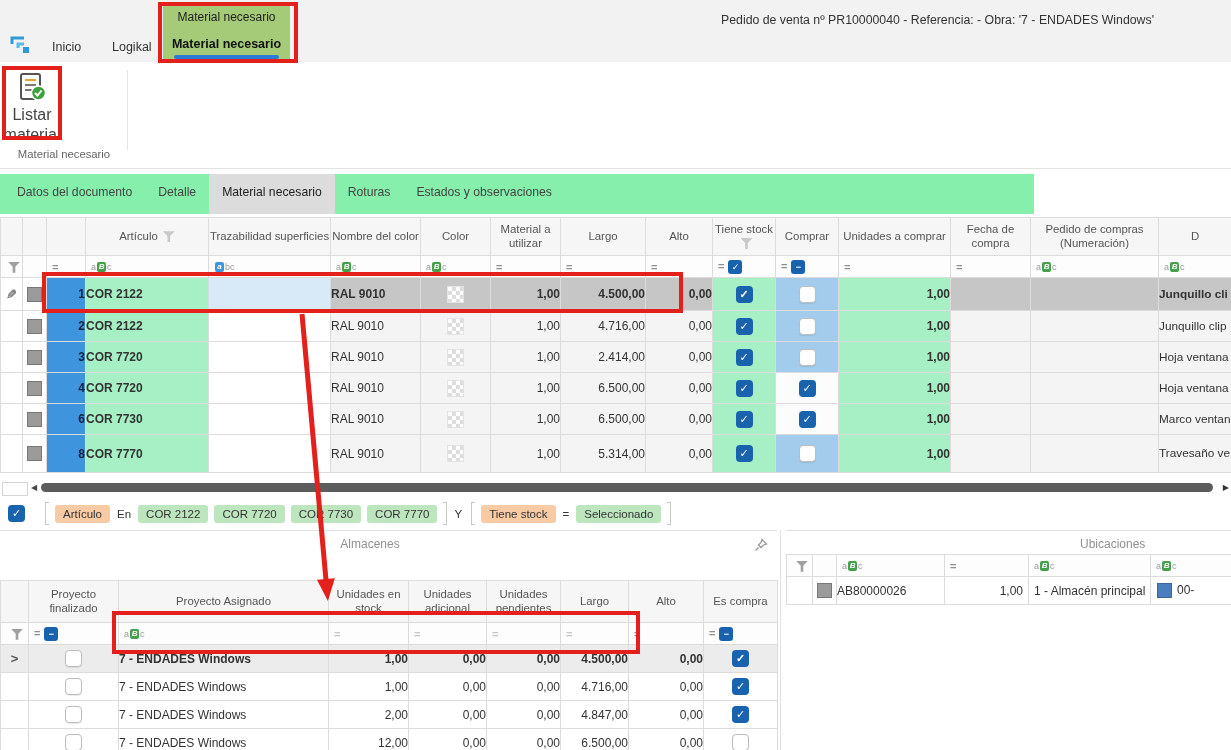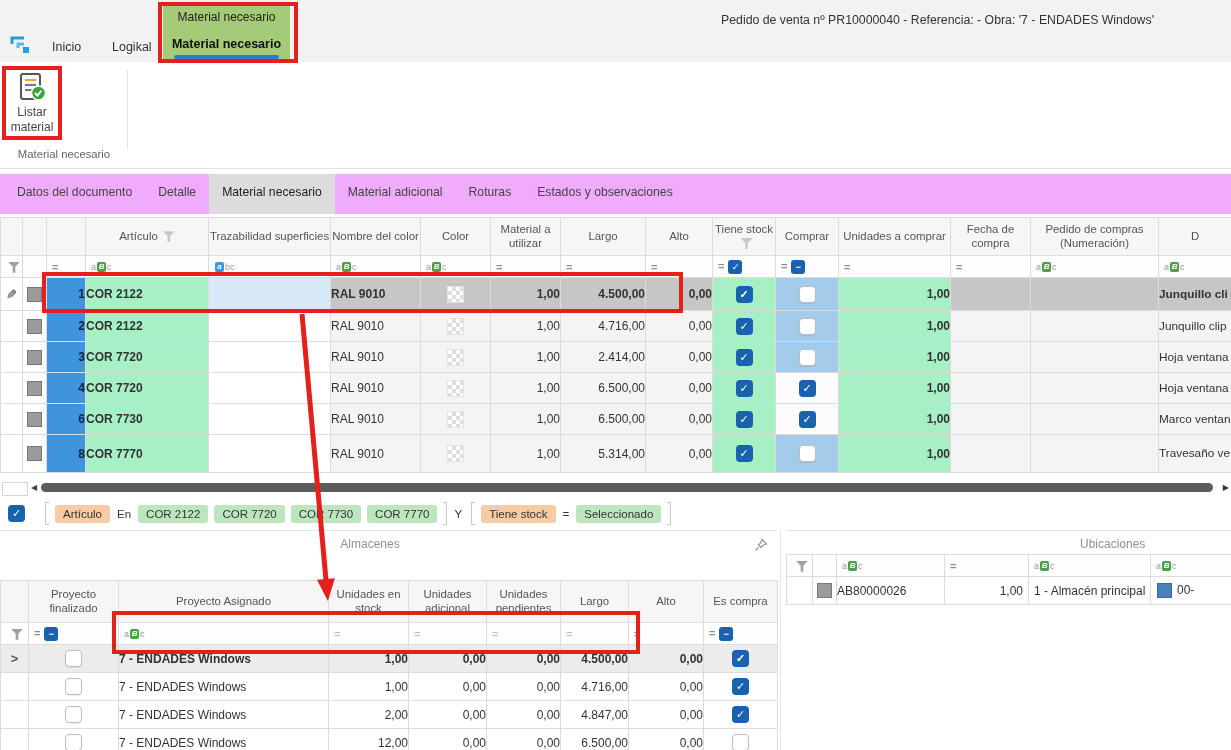--- a/index.html
+++ b/index.html
@@ -10,27 +10,27 @@
   .app-logo{position:absolute;left:10px;top:36px}
   .apptab{position:absolute;top:40px;font-size:12.5px;color:#333;cursor:default}
   .apptab.t1{left:52px}.apptab.t2{left:112px}
   .tab-highlight{position:absolute;left:163px;top:3px;width:127px;height:57px;background:#A5CB78}
   .tab-tooltip{position:absolute;left:0;top:7px;width:100%;text-align:center;font-size:12px;color:#222}
   .tab-active-label{position:absolute;left:0;top:34px;width:100%;text-align:center;font-size:12.5px;font-weight:bold;color:#111}
   .tab-underline{position:absolute;left:11px;bottom:1px;width:105px;height:4px;background:#2C7BD4;border-radius:2px}
   .win-title{position:absolute;left:650px;top:13px;width:575px;text-align:center;font-size:12.3px;color:#333}
   
   .ribbon{position:absolute;left:0;top:62px;width:1231px;height:106px;background:#fff;border-bottom:1px solid #E3E3E3}
-  .rbtn{position:absolute;top:8px;width:58px;height:74px;text-align:center;font-size:12px;color:#444;line-height:1.25;cursor:pointer}
+  .rbtn{position:absolute;top:8px;width:58px;height:74px;text-align:center;font-size:16px;color:#444;line-height:1.25;cursor:pointer}
   .rbtn.b1{left:3px}.rbtn.b2{left:64px}
   .rbtn .ric{display:block;margin:2px auto 3px auto;width:30px;height:30px}
   .rib-sep{position:absolute;left:127px;top:8px;height:80px;width:1px;background:#E5E5E5}
   .rib-group{position:absolute;left:0;top:86px;width:128px;text-align:center;font-size:11.3px;color:#666}
   
-  .doctabs{position:absolute;left:0;top:174px;width:1231px;height:40px;display:flex;align-items:stretch;padding-left:4px;box-sizing:border-box;background:#f0abfc}
+  .doctabs{position:absolute;left:0;top:174px;width:1034px;height:40px;display:flex;align-items:stretch;padding-left:4px;box-sizing:border-box;background:#86efac}
   .dtab{padding:11px 13px 0 13px;font-size:12.2px;color:#444;cursor:pointer;white-space:nowrap}
   .dtab.active{background:#DCDCDC;color:#222}
   
   table.grid{position:absolute;border-collapse:collapse;table-layout:fixed;font-size:12px;color:#333;background:#fff}
   table.grid td,table.grid th{border:1px solid #DCDCDC;overflow:hidden;padding:0;vertical-align:middle;white-space:nowrap}
   table.grid th{background:#F6F6F6;font-weight:normal;font-size:11.4px;color:#555;text-align:center;line-height:1.2;white-space:normal}
   th.selcol{background:#C9C9C9;color:#444}
   tr.frow td{background:#FDFDFD;height:21px;padding-left:5px;text-align:left}
   td.num{text-align:right;padding-right:8px}
   td.txt{text-align:left;padding-left:8px}
@@ -146,21 +146,20 @@
       <span>Listar material</span>
     </div>
     <div class="rib-sep"></div>
     <div class="rib-group">Material necesario</div>
   </div>
 
   <div class="doctabs">
     <div class="dtab">Datos del documento</div>
     <div class="dtab">Detalle</div>
     <div class="dtab active">Material necesario</div>
-    <div class="dtab">Material adicional</div>
     <div class="dtab">Roturas</div>
     <div class="dtab">Estados y observaciones</div>
   </div>
 
   <table class="grid" style="left:0;top:217px;width:1231px">
     <colgroup>
       <col style="width:22px">
         <col style="width:24px">
         <col style="width:39px">
         <col style="width:123px">

